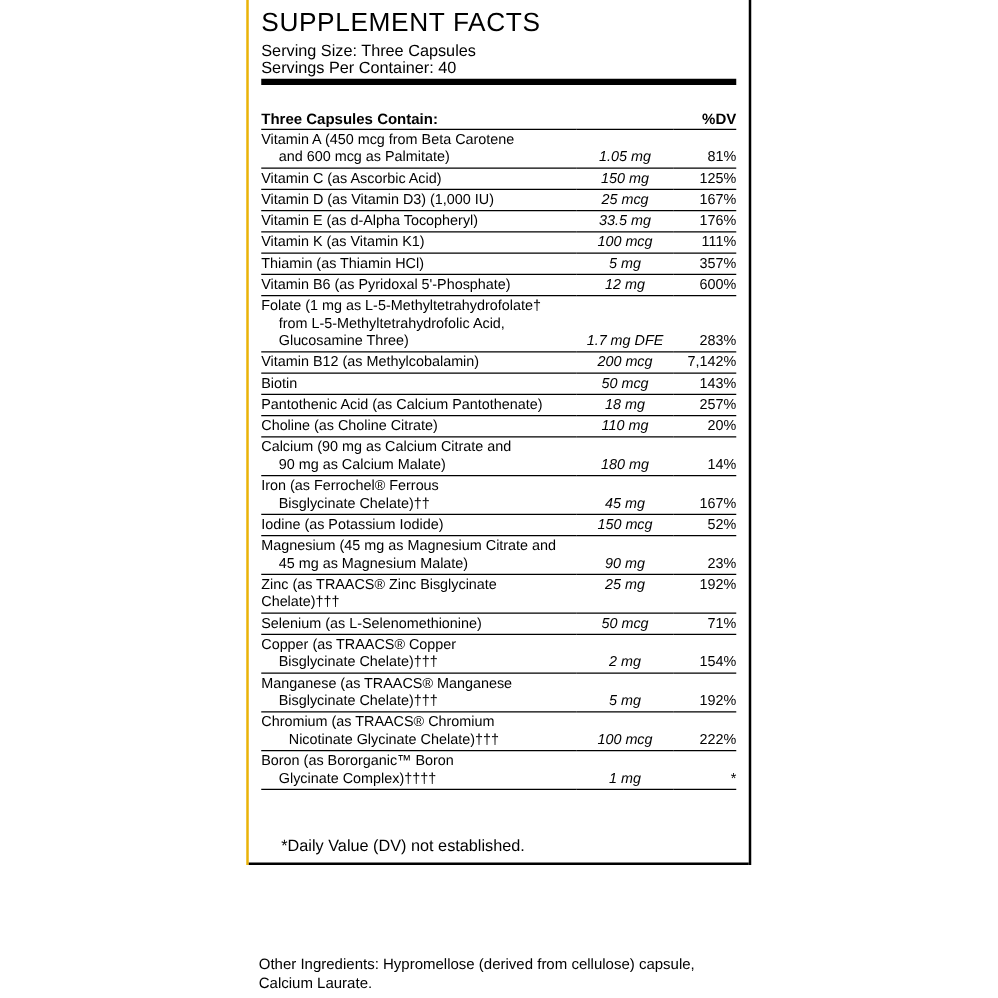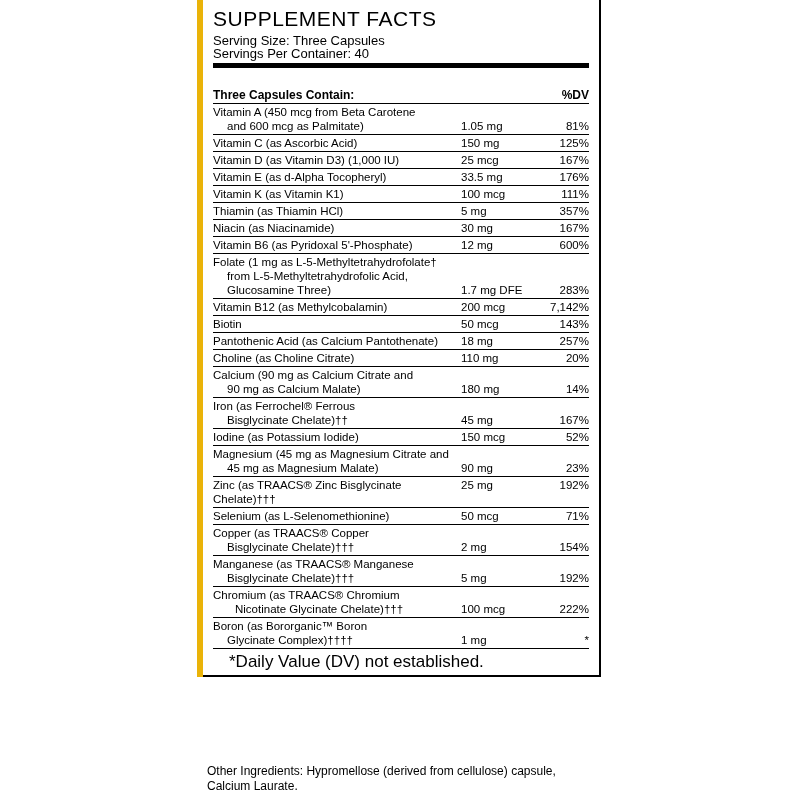--- a/index.html
+++ b/index.html
@@ -14,21 +14,21 @@
     color: #000000;
     position: relative;
     overflow: hidden;
   }
   .panel {
     position: absolute;
     left: 197px;
     top: 0px;
     width: 404px;
     box-sizing: border-box;
-    border-left: 6px solid #eab308;
+    border-left: 2px solid #eab308;
     border-right: 2px solid #000;
     padding: 0;
   }
   .inner {
     padding: 4px 10px 0 10px;
   }
   .title {
     font-size: 21px;
     letter-spacing: 0.5px;
     font-weight: 400;
@@ -55,33 +55,34 @@
   }
   table.facts td {
     padding: 1px 0 1px 0;
     vertical-align: top;
     line-height: 14px;
   }
   table.facts tr.rowline > td {
     border-bottom: 1px solid #000;
   }
   td.name { text-align: left; padding-right: 4px; }
-  td.amt { text-align: left; white-space: nowrap; padding-right: 16px; width: 78px;}
+  td.amt { text-align: center; white-space: nowrap; padding-right: 16px; width: 78px; font-style: italic;}
   td.dv  { text-align: right; white-space: nowrap; width: 50px; }
   .hdr td {
     font-weight: bold;
     font-size: 12px;
     padding: 2px 0 3px 0;
   }
   .indent { padding-left: 14px; display: block; }
   .indent2 { padding-left: 22px; display: block; }
   .footnote {
-    font-size: 17px;
+    font-size: 13px;
     padding: 6px 0 6px 16px;
     line-height: 14px;
+    margin-top: 32px;
   }
   .other {
     position: absolute;
     left: 207px;
     top: 764px;
     width: 400px;
     font-size: 12px;
     line-height: 15px;
   }
 </style>
@@ -136,25 +137,20 @@
           <td class="dv">111%</td>
         </tr>
 
         <tr class="rowline">
           <td class="name">Thiamin (as Thiamin HCl)</td>
           <td class="amt">5 mg</td>
           <td class="dv">357%</td>
         </tr>
 
 
-        <tr class="rowline">
-          <td class="name">Niacin (as Niacinamide)</td>
-          <td class="amt">30 mg</td>
-          <td class="dv">167%</td>
-        </tr>
 
         <tr class="rowline">
           <td class="name">Vitamin B6 (as Pyridoxal 5'-Phosphate)</td>
           <td class="amt">12 mg</td>
           <td class="dv">600%</td>
         </tr>
 
         <tr class="rowline">
           <td class="name">
             <span>Folate (1 mg as L-5-Methyltetrahydrofolate†</span>

